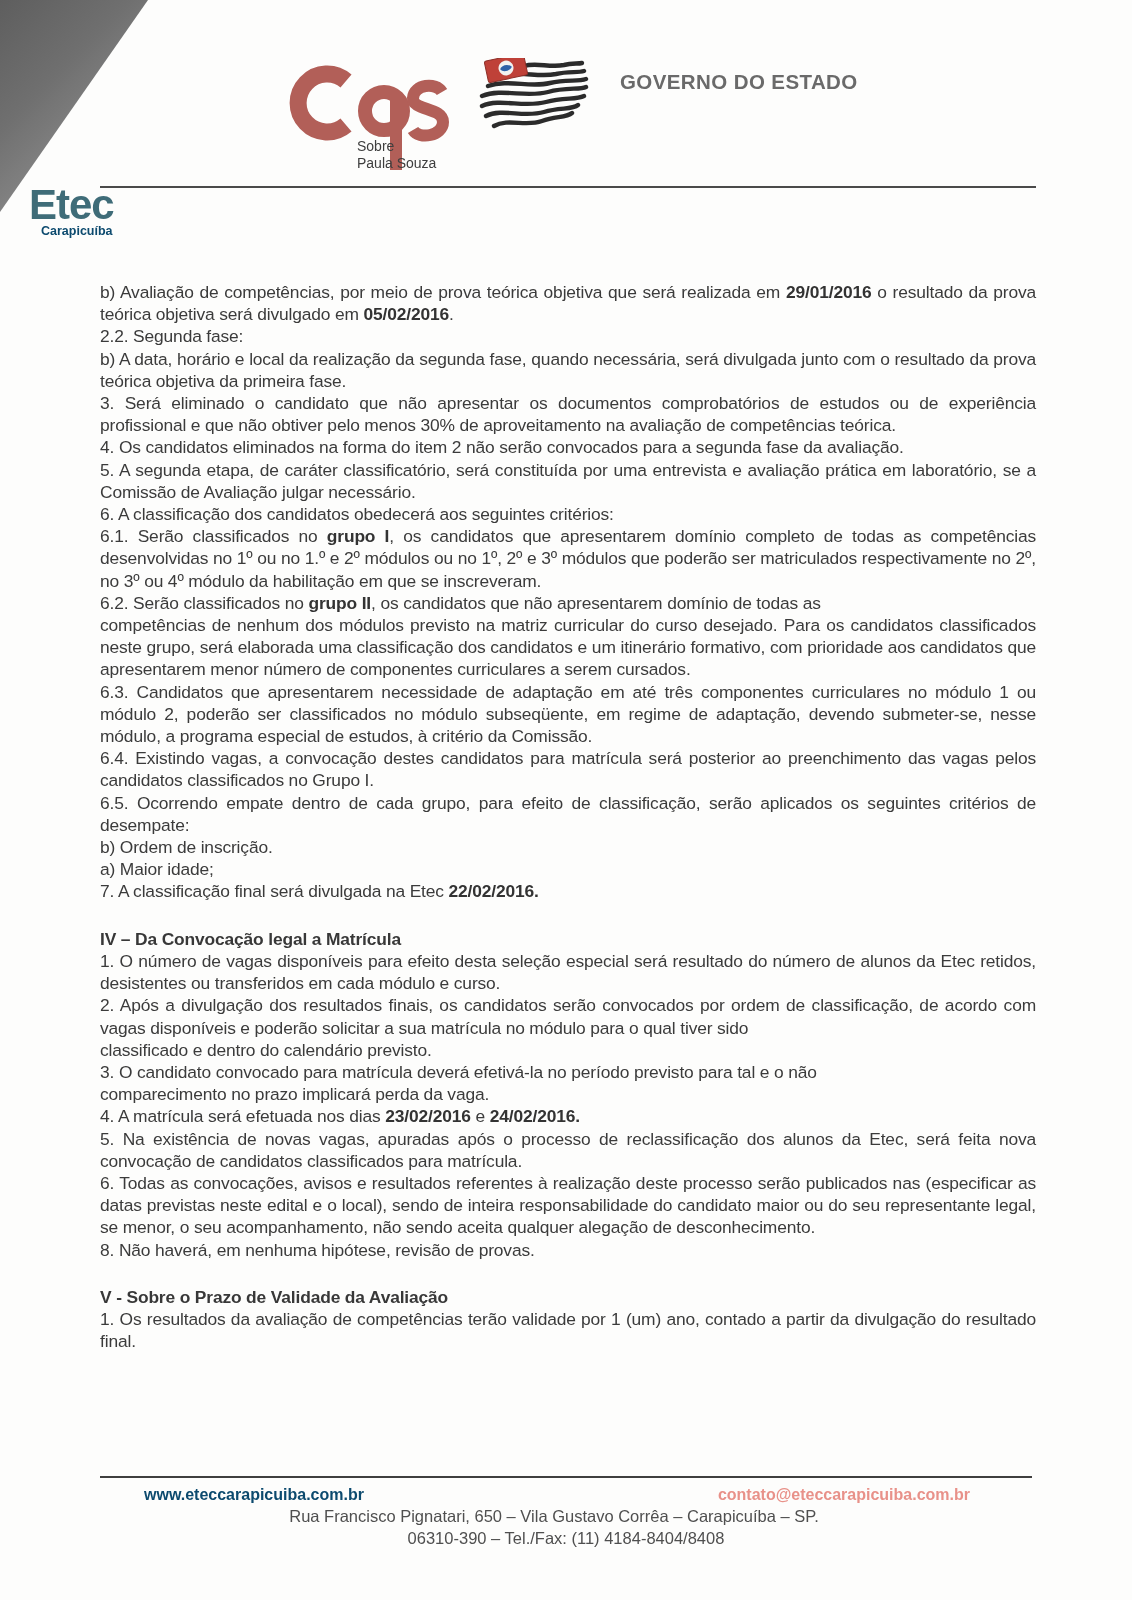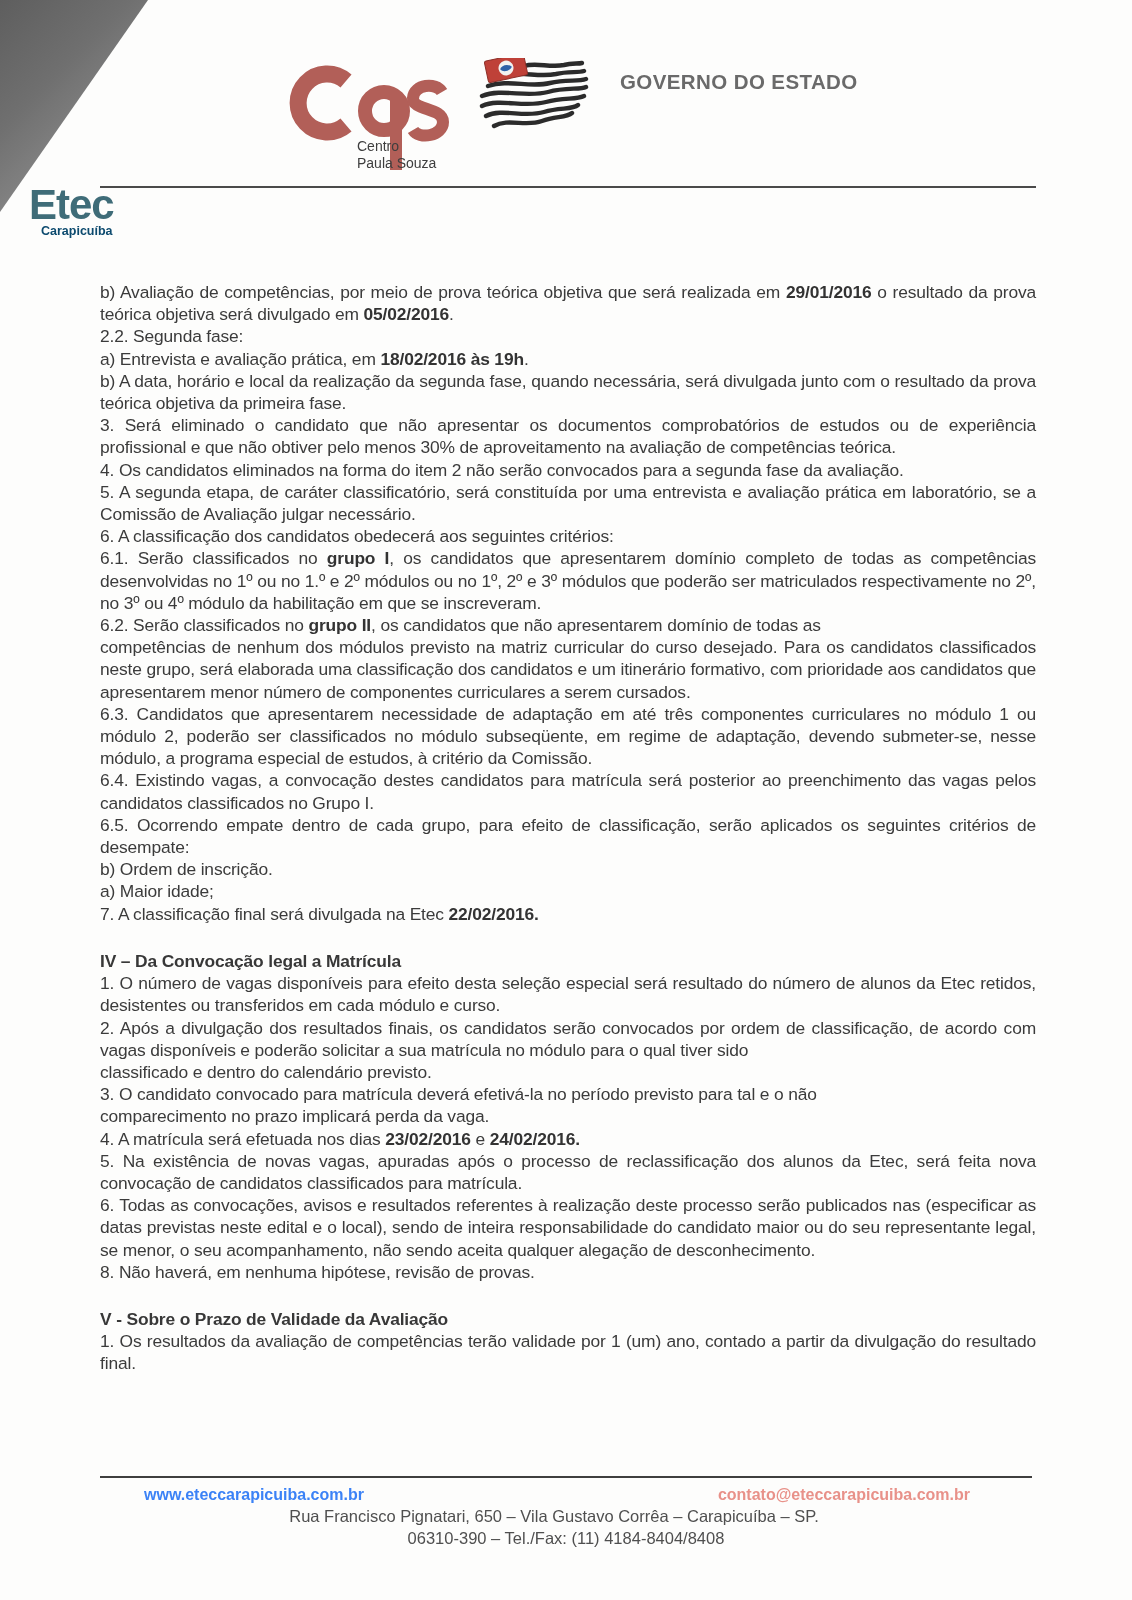--- a/index.html
+++ b/index.html
@@ -37,21 +37,21 @@
   .doc-body{
     position:absolute;left:100px;top:281px;width:936px;
     font-size:17.4px;line-height:22.2px;letter-spacing:-.15px;
   }
   .para{margin:0;}
   .para.justify{text-align:justify;}
   .para.heading{font-weight:700;margin-top:25px;color:#383838;}
   .b{font-weight:700;color:#333;}
   
   .footer-rule{position:absolute;left:100px;top:1476px;width:932px;height:2px;background:#3f3f3f;}
-  .footer-website{position:absolute;left:144px;top:1486px;font-size:16px;font-weight:700;color:#3b82f6;}
+  .footer-website{position:absolute;left:144px;top:1486px;font-size:16px;font-weight:700;color:#0c4a6e;}
   .footer-email{position:absolute;right:162px;top:1486px;font-size:16px;font-weight:700;color:#e89189;}
   .footer-address{position:absolute;left:88px;top:1507px;width:932px;text-align:center;
                   font-size:16.5px;color:#4f4f4f;}
   .footer-phone{position:absolute;left:100px;top:1529px;width:932px;text-align:center;
                 font-size:16.5px;color:#4f4f4f;}
 </style>
 </head>
 <body>
 
 <div class="page">
@@ -61,21 +61,21 @@
   <div class="cps-logo">
     <svg width="185" height="132" viewBox="0 0 185 132">
       <g fill="none" stroke="#b25f58">
         <path d="M 63 25 A 29 29 0 1 0 63 69" stroke-width="17"></path>
         <circle cx="101" cy="55" r="19" stroke-width="14"></circle>
         <line x1="113" y1="42" x2="113" y2="114" stroke-width="12"></line>
         <path d="M 159 36 C 153 26 131 28 130 42 C 129 55 160 51 160 66 C 160 80 136 84 130 74" stroke-width="12"></path>
       </g>
     </svg>
     <div class="cps-text">
-      <div>Centro</div>
+      <div>Sobre</div>
       <div>Paula Souza</div>
     </div>
   </div>
 
   <div class="sp-logo">
     <svg class="sp-flag" width="122" height="84" viewBox="0 0 122 84">
       <g fill="none" stroke="#2b2b2b" stroke-width="4.4" stroke-linecap="round">
         <path d="M52 8 C 64 4 78 10 92 7 C 100 5 106 6 110 5"></path>
         <path d="M28 18 C 48 12 66 20 84 16 C 96 13 106 15 112 13"></path>
         <path d="M16 28 C 36 21 58 30 78 25 C 94 21 106 24 114 21"></path>
@@ -98,21 +98,20 @@
   <div class="header-rule"></div>
 
   <div class="etec">
     <div class="etec-title">Etec</div>
     <div class="etec-sub">Carapicuíba</div>
   </div>
 
   <div class="doc-body" id="doc-body">
       <p class="para justify"><span>b) Avaliação de competências, por meio de prova teórica objetiva que será realizada em </span><span class="b">29/01/2016</span><span> o resultado da prova teórica objetiva será divulgado em </span><span class="b">05/02/2016</span><span>.</span></p>
       <p class="para"><span>2.2. Segunda fase:</span></p>
-      <p class="para"><span>a) Entrevista e avaliação prática, em </span><span class="b">18/02/2016 às 19h</span><span>.</span></p>
       <p class="para justify"><span>b) A data, horário e local da realização da segunda fase, quando necessária, será divulgada junto com o resultado da prova teórica objetiva da primeira fase.</span></p>
       <p class="para justify"><span>3. Será eliminado o candidato que não apresentar os documentos comprobatórios de estudos ou de experiência profissional e que não obtiver pelo menos 30% de aproveitamento na avaliação de competências teórica.</span></p>
       <p class="para"><span>4. Os candidatos eliminados na forma do item 2 não serão convocados para a segunda fase da avaliação.</span></p>
       <p class="para justify"><span>5. A segunda etapa, de caráter classificatório, será constituída por uma entrevista e avaliação prática em laboratório, se a Comissão de Avaliação julgar necessário.</span></p>
       <p class="para"><span>6. A classificação dos candidatos obedecerá aos seguintes critérios:</span></p>
       <p class="para justify"><span>6.1. Serão classificados no </span><span class="b">grupo I</span><span>, os candidatos que apresentarem domínio completo de todas as competências desenvolvidas no 1º ou no 1.º e 2º módulos ou no 1º, 2º e 3º módulos que poderão ser matriculados respectivamente no 2º, no 3º ou 4º módulo da habilitação em que se inscreveram.</span></p>
       <p class="para justify"><span>6.2. Serão classificados no </span><span class="b">grupo II</span><span>, os candidatos que não apresentarem domínio de todas as</span><br><span>competências de nenhum dos módulos previsto na matriz curricular do curso desejado. Para os candidatos classificados neste grupo, será elaborada uma classificação dos candidatos e um itinerário formativo, com prioridade aos candidatos que apresentarem menor número de componentes curriculares a serem cursados.</span></p>
       <p class="para justify"><span>6.3. Candidatos que apresentarem necessidade de adaptação em até três componentes curriculares no módulo 1 ou módulo 2, poderão ser classificados no módulo subseqüente, em regime de adaptação, devendo submeter-se, nesse módulo, a programa especial de estudos, à critério da Comissão.</span></p>
       <p class="para justify"><span>6.4. Existindo vagas, a convocação destes candidatos para matrícula será posterior ao preenchimento das vagas pelos candidatos classificados no Grupo I.</span></p>
       <p class="para justify"><span>6.5. Ocorrendo empate dentro de cada grupo, para efeito de classificação, serão aplicados os seguintes critérios de desempate:</span></p>

